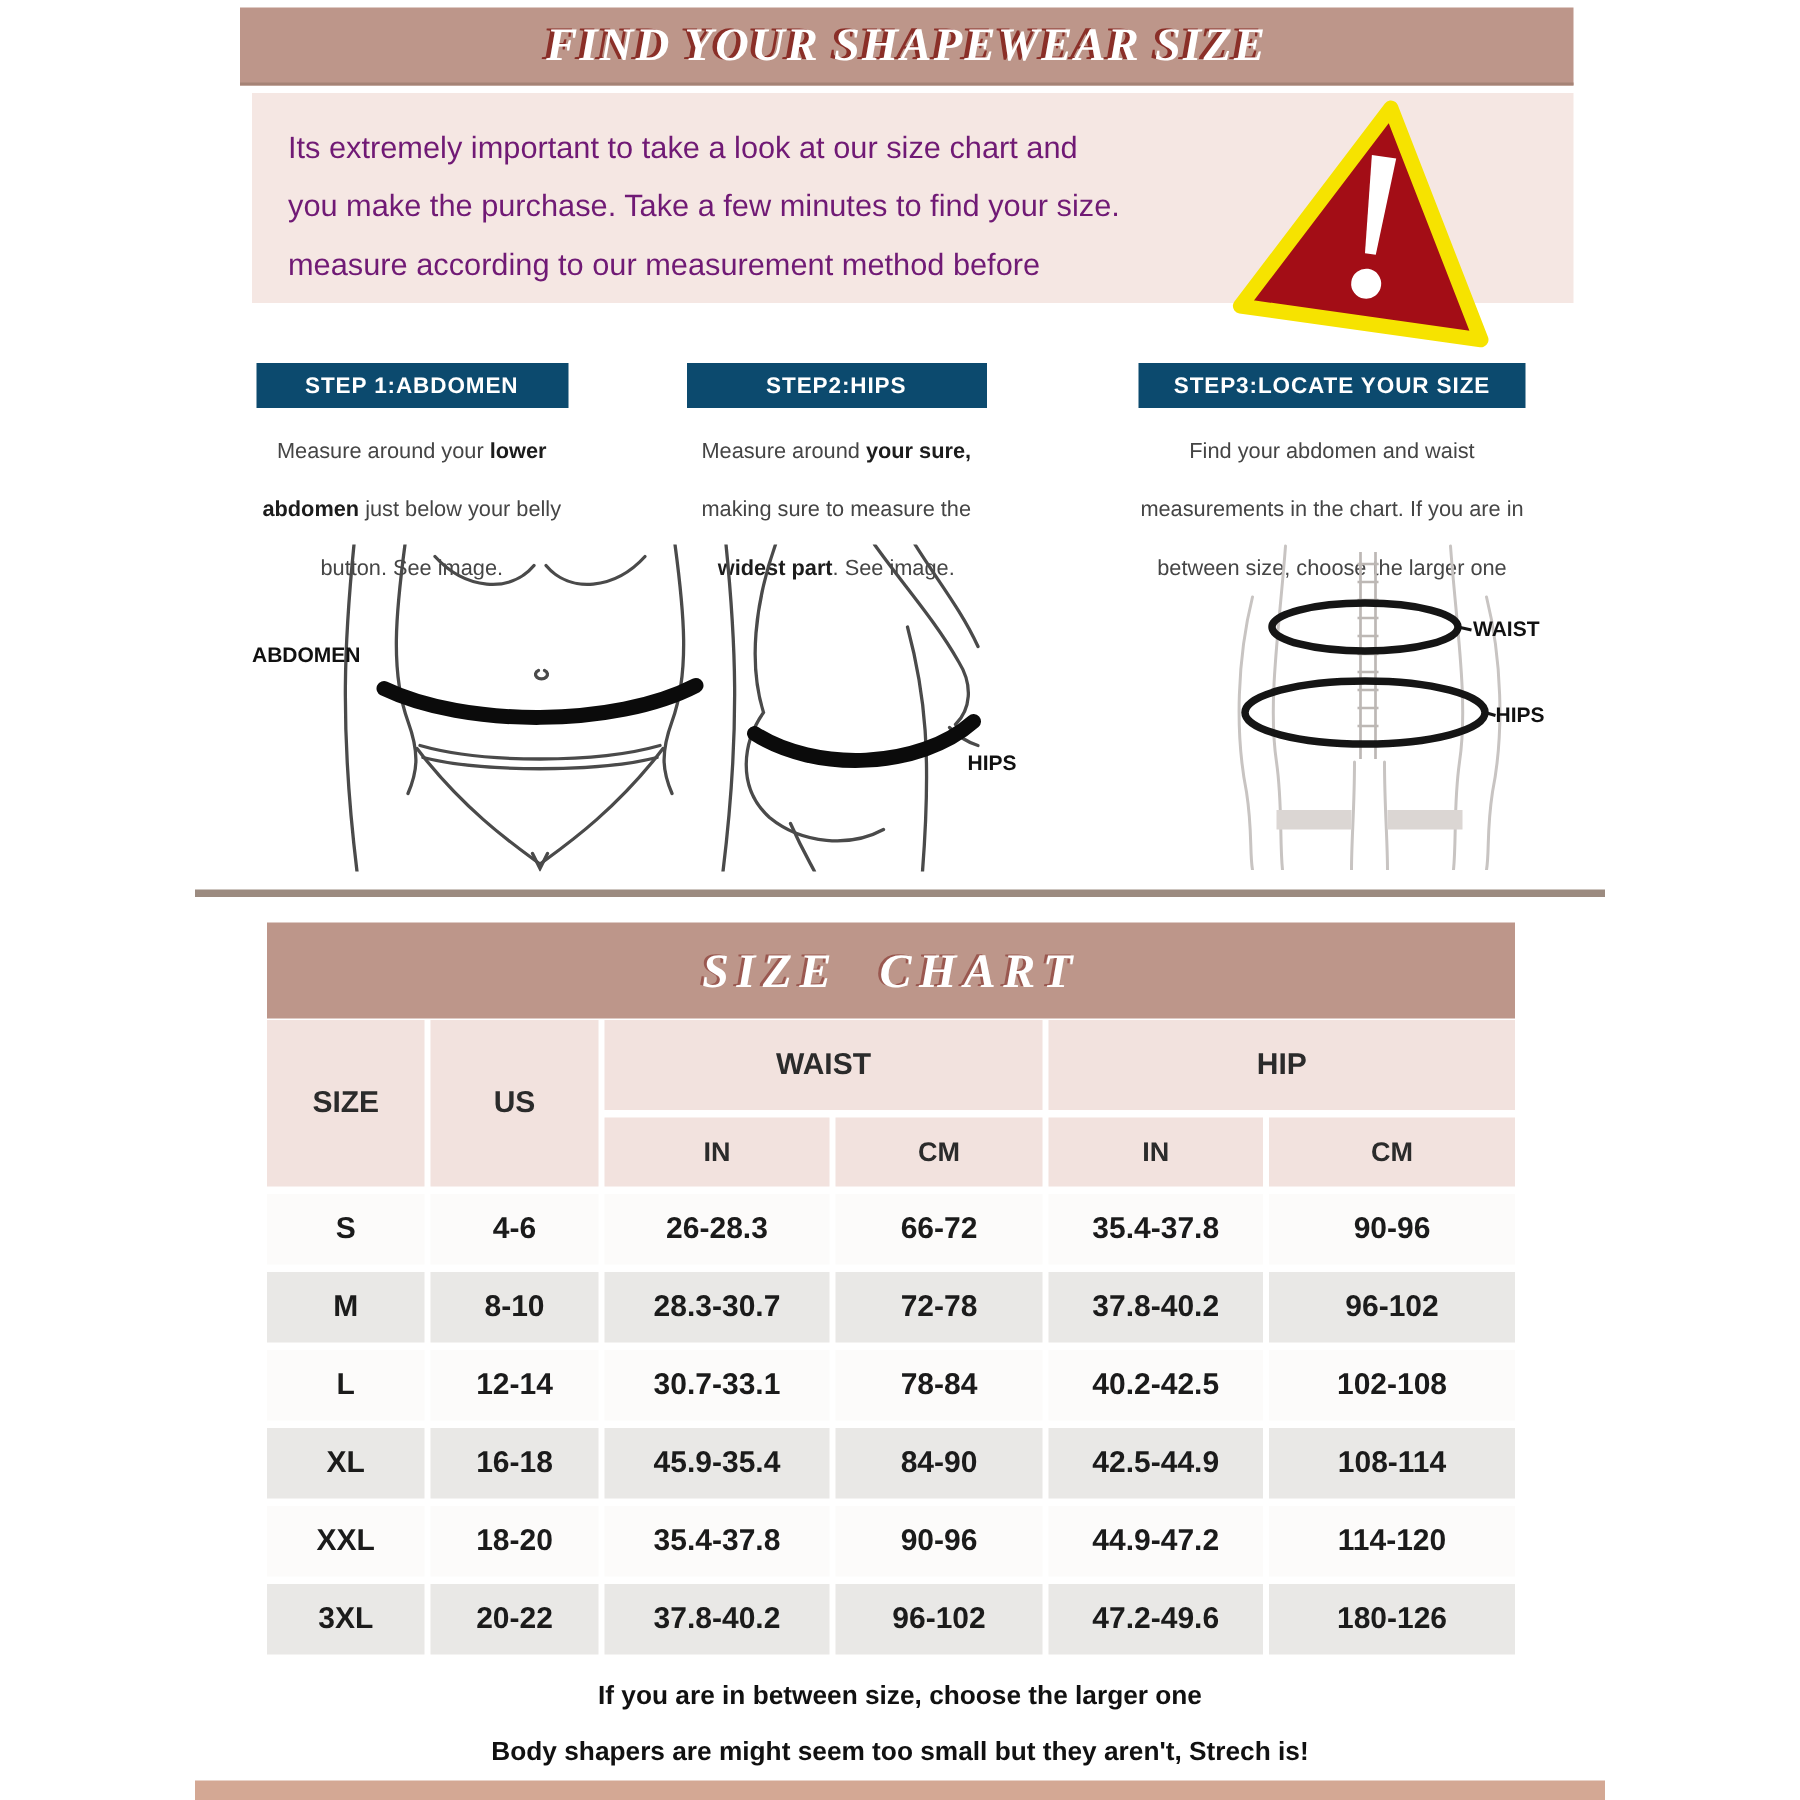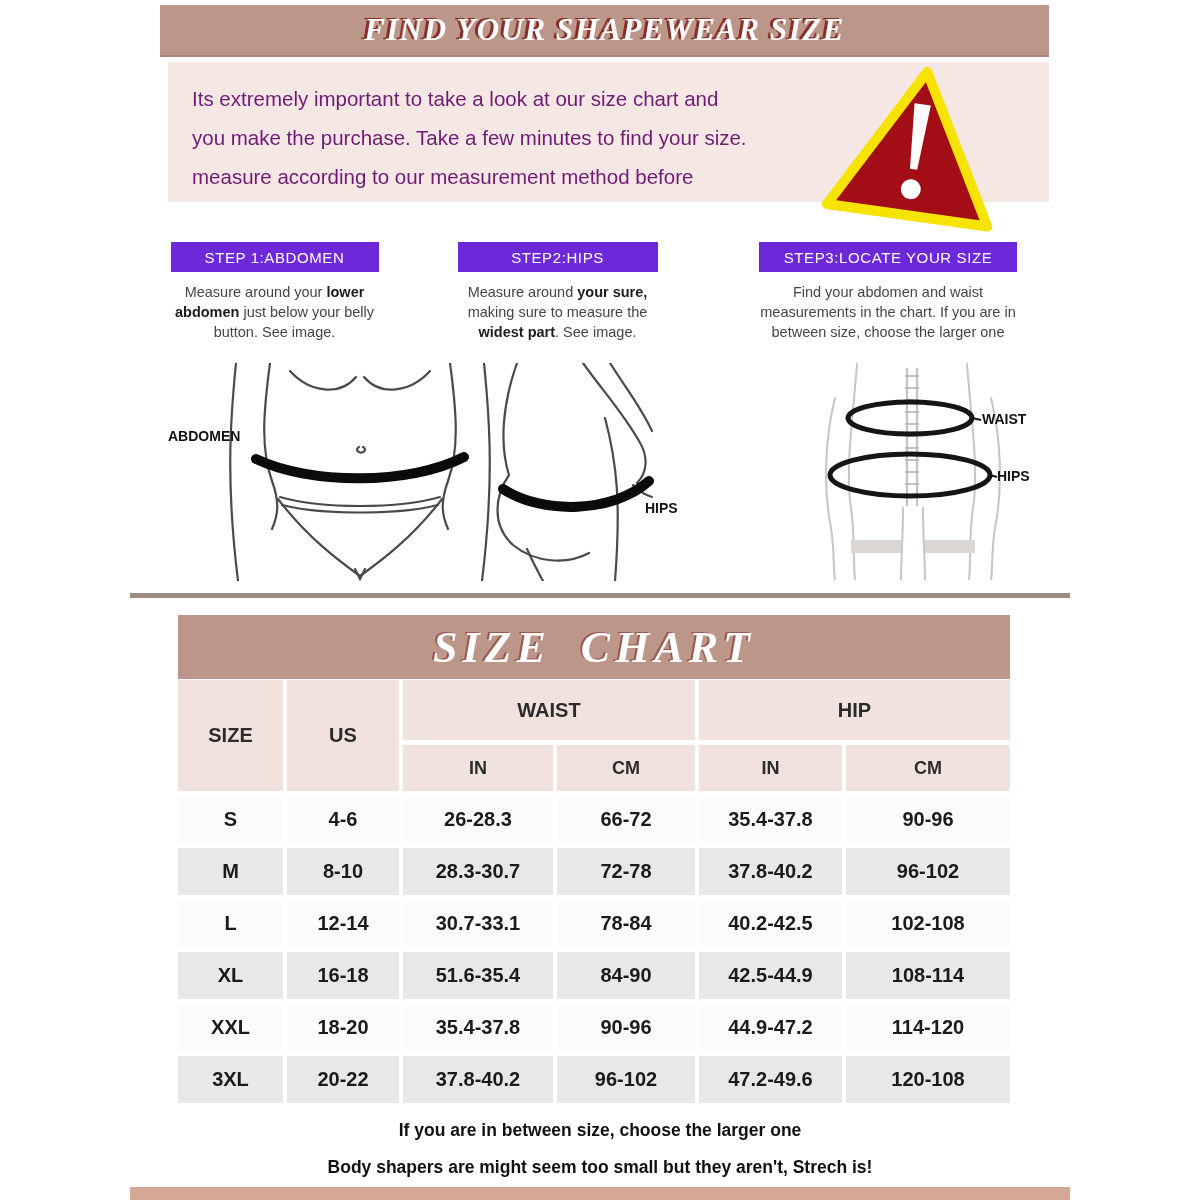--- a/index.html
+++ b/index.html
@@ -19,46 +19,46 @@
     color:#701a75; line-height:39px; }
 
   
   .warning { position:absolute; left:826px; top:58px; width:182px; height:174px; transform:rotate(8deg); }
 
   
   .step { position:absolute; top:242px; text-align:center; }
   .step1 { left:152px; width:245px; }
   .step2 { left:440px; width:235px; }
   .step3 { left:742px; width:292px;text-align:center; }
-  .step-band { margin:0 auto; height:30px; background:#6d28d9; color:#fff; font-weight:normal;
+  .step-band { margin:0 auto; height:30px; background:#0c4a6e; color:#fff; font-weight:bold;
     font-size:15px; letter-spacing:0.6px; display:flex; align-items:center; justify-content:center; }
   .step1 .step-band { width:208px; }
   .step2 .step-band { width:200px; }
   .step3 .step-band { width:258px; }
-  .step-desc { margin:10px auto 0 auto; font-size:14.5px; line-height:20px; color:#454545; }
+  .step-desc { margin:10px auto 0 auto; font-size:14.5px; line-height:39px; color:#454545; }
   .step1 .step-desc { width:214px; }
   .step2 .step-desc { width:214px; }
   .step3 .step-desc { width:282px; }
   .step-desc b { color:#1c1c1c; }
 
   
   .figure { position:absolute; }
   .fig1 { left:160px; top:363px; width:400px; height:218px; }
   .fig2 { left:455px; top:363px; width:235px; height:218px; }
   .fig3 { left:795px; top:358px; width:240px; height:222px; }
   .figure svg { display:block; }
 
   
   .divider { position:absolute; left:130px; top:593px; width:940px; height:5px; background:#9c8b80; }
 
   
   .table-wrap { position:absolute; left:178px; top:615px; width:832px; }
   .table-title { height:64px; background:#bd968a; display:flex; align-items:center; justify-content:center; }
   .table-title .tt { font-family:"Liberation Serif", serif; font-style:italic; font-weight:bold;
-    font-size:44px; color:#ffffff; letter-spacing:5px; word-spacing:14px;
+    font-size:32px; color:#ffffff; letter-spacing:5px; word-spacing:14px;
     text-shadow:-2px -1px 0 rgba(125,38,32,0.55); }
   .tbl { display:grid; grid-template-columns:105px 112px 150px 138px 143px 164px;
     grid-template-rows:60px 46px repeat(6, 47px); column-gap:4px; row-gap:5px;
     background:#ffffff; margin-top:1px; }
   .hcell { background:#f2e2de; display:flex; align-items:center; justify-content:center;
     font-weight:bold; color:#2b2b2b; font-size:20px; }
   .hsub { font-size:18px; }
   .c-size { grid-column:1; grid-row:1/3; }
   .c-us   { grid-column:2; grid-row:1/3; }
   .c-waist{ grid-column:3/5; grid-row:1; }
@@ -219,36 +219,36 @@
         <div class="dcell row-even">37.8-40.2</div>
         <div class="dcell row-even">96-102</div>
         <div class="dcell row-odd">L</div>
         <div class="dcell row-odd">12-14</div>
         <div class="dcell row-odd">30.7-33.1</div>
         <div class="dcell row-odd">78-84</div>
         <div class="dcell row-odd">40.2-42.5</div>
         <div class="dcell row-odd">102-108</div>
         <div class="dcell row-even">XL</div>
         <div class="dcell row-even">16-18</div>
-        <div class="dcell row-even">51.6-35.4</div>
+        <div class="dcell row-even">45.9-35.4</div>
         <div class="dcell row-even">84-90</div>
         <div class="dcell row-even">42.5-44.9</div>
         <div class="dcell row-even">108-114</div>
         <div class="dcell row-odd">XXL</div>
         <div class="dcell row-odd">18-20</div>
         <div class="dcell row-odd">35.4-37.8</div>
         <div class="dcell row-odd">90-96</div>
         <div class="dcell row-odd">44.9-47.2</div>
         <div class="dcell row-odd">114-120</div>
         <div class="dcell row-even">3XL</div>
         <div class="dcell row-even">20-22</div>
         <div class="dcell row-even">37.8-40.2</div>
         <div class="dcell row-even">96-102</div>
         <div class="dcell row-even">47.2-49.6</div>
-        <div class="dcell row-even">120-108</div>
+        <div class="dcell row-even">180-126</div>
       </div>
   </div>
 
   <div class="footer-notes">
     <div class="note">If you are in between size, choose the larger one</div>
     <div class="note">Body shapers are might seem too small but they aren't, Strech is!</div>
   </div>
 
   <div class="bottom-bar"></div>
 

